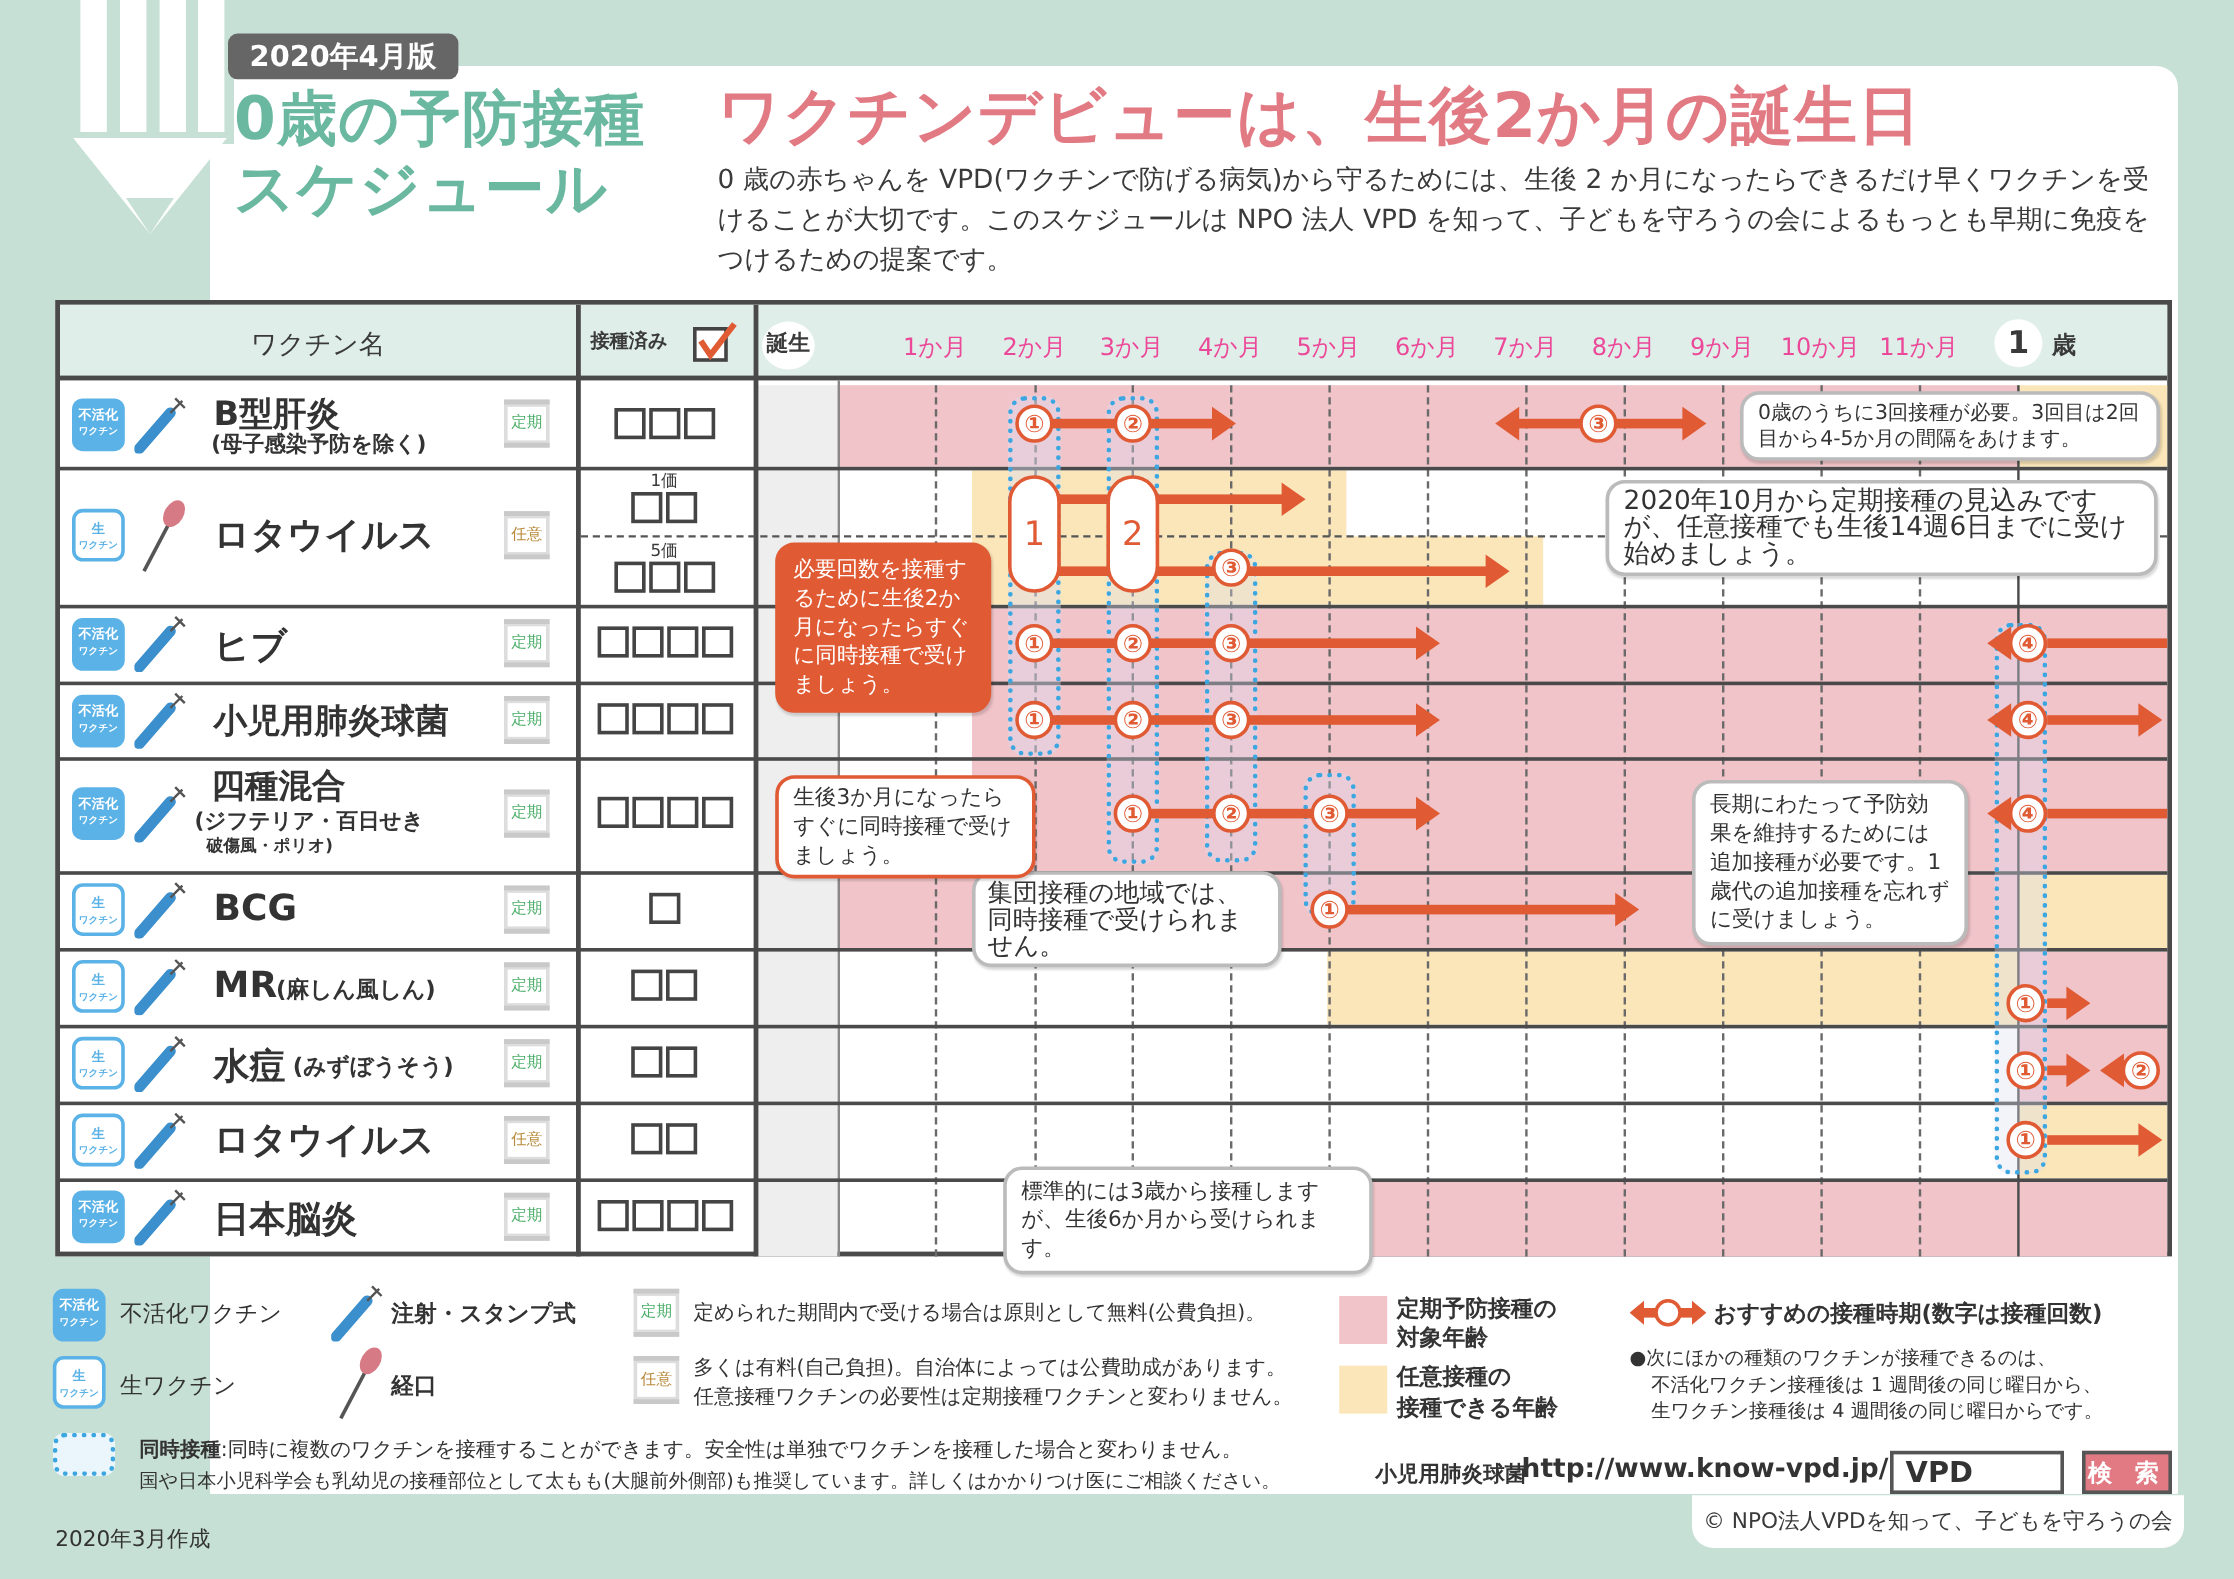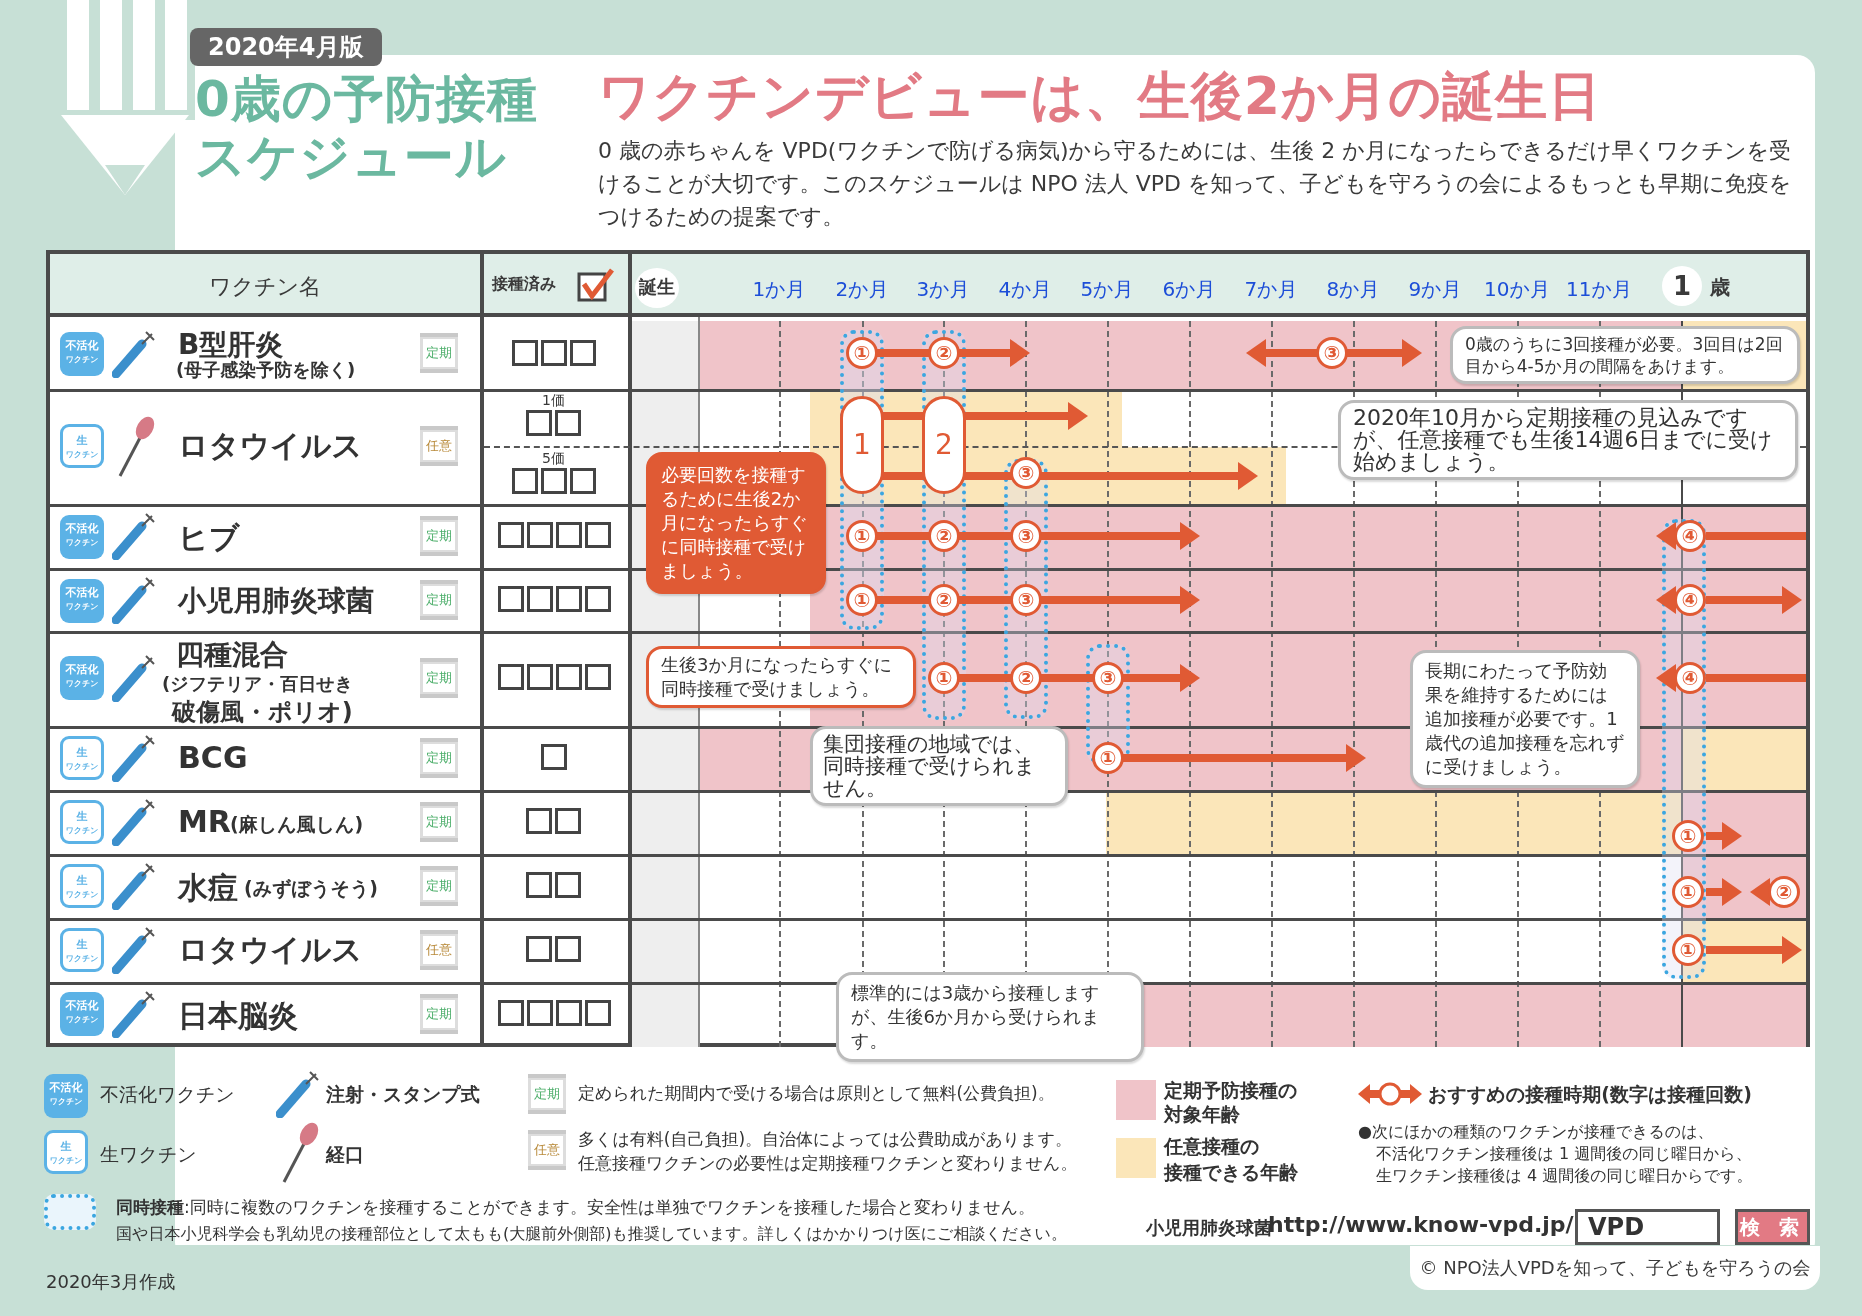--- a/index.html
+++ b/index.html
@@ -10,21 +10,21 @@
 .pencil{position:absolute;left:55px;top:0;width:140px;height:200px}
 .edition{position:absolute;left:190px;top:28px;height:38px;padding:0 18px;background:#666;color:#fff;font-weight:bold;font-size:24px;line-height:38px;border-radius:8px}
 .title{position:absolute;left:195px;top:70px;color:#6bb8a0;font-weight:bold;font-size:50px;line-height:58px;letter-spacing:1px}
 .headline{position:absolute;left:598px;top:62px;color:#e27a84;font-weight:bold;font-size:52px;letter-spacing:1px;white-space:nowrap}
 .intro{position:absolute;left:598px;top:134px;width:1200px;font-size:22px;line-height:33px;color:#3a3a3a}
 .tbl{position:absolute;left:46px;top:250px;width:1764px;height:797px;border:4px solid #4a4a4a;background:#fff}
 .hdr{position:absolute;top:0;height:63px;background:#dfeee8;border-bottom:4px solid #4a4a4a}
 .vline{position:absolute;background:#4a4a4a}
 .hline{position:absolute;height:3px;background:#4a4a4a}
 .mline{position:absolute;width:0;border-left:2px dashed #6a6a6a}
-.month{position:absolute;top:22px;font-size:20px;color:#1d4ed8;transform:translateX(-50%);white-space:nowrap}
+.month{position:absolute;top:22px;font-size:20px;color:#ec4899;transform:translateX(-50%);white-space:nowrap}
 .badge{position:absolute;width:44px;height:44px;border-radius:9px;font-size:11px;font-weight:bold;text-align:center;line-height:13px;padding-top:7px}
 .badge.inact{background:#5bb2e6;color:#fff}
 .badge.live{background:#fff;border:3px solid #5bb2e6;color:#5bb2e6}
 .tag{position:absolute;width:38px;height:40px;background:#ddd;font-size:13px;text-align:center;line-height:40px;border-top:4px solid #c9c9c9;border-bottom:4px solid #c9c9c9}
 .tag .in{background:#fff;display:block;line-height:28px;margin:2px 3px}
 .tag.teiki .in{color:#4cae6a}
 .tag.nini .in{color:#b88a3a}
 .vname{position:absolute;font-weight:bold;color:#333;white-space:nowrap}
 .boxes{position:absolute;display:flex;gap:3px}
 .boxes span{display:inline-block;width:26px;height:26px;border:3px solid #444;background:#fff}
@@ -216,21 +216,21 @@
       <span></span>
     </div>
 
   <div class="badge inact" style="left:10px;top:402px"><span>不活化</span><br><span style="font-size:8px">ワクチン</span></div>
   <svg class="abs" style="left:62px;top:400px" width="44" height="48" viewBox="0 0 44 48">
       <path d="M4 44 L30 14" stroke="#3b8fcc" stroke-width="9" stroke-linecap="round"></path>
       <path d="M30 14 L40 4 M34 2 L42 10" stroke="#555" stroke-width="2"></path>
     </svg>
   <div class="vname" style="left:126px;top:382px;font-size:28px">四種混合</div>
   <div class="vname" style="left:112px;top:418px;font-size:18px">(ジフテリア・百日せき</div>
-  <div class="vname" style="left:122px;top:442px;font-size:24px">破傷風・ポリオ)</div>
+  <div class="vname" style="left:122px;top:442px;font-size:14px">破傷風・ポリオ)</div>
   <div class="tag teiki" style="left:370px;top:404px">
       <span class="in">定期</span>
     </div>
   <div class="boxes" style="left:448px;top:410px">
       <span></span>
       <span></span>
       <span></span>
       <span></span>
     </div>
 
@@ -371,21 +371,21 @@
   <div class="arrowline" style="left:1656px;top:634px;width:20px"></div>
   <div class="arrowhead ah-r" style="left:1672px;top:624px"></div>
   <div class="circ" style="left:1622px;top:622px">①</div>
   <div class="arrowhead ah-l" style="left:1700px;top:624px"></div>
   <div class="circ" style="left:1718px;top:622px">②</div>
   <div class="arrowline" style="left:1656px;top:692px;width:80px"></div>
   <div class="arrowhead ah-r" style="left:1732px;top:682px"></div>
   <div class="circ" style="left:1622px;top:680px">①</div>
 
   <div class="callout red" style="left:596px;top:198px;width:180px;font-size:18px;line-height:24px">必要回数を接種するために生後2か月になったらすぐに同時接種で受けましょう。</div>
-  <div class="callout redline" style="left:596px;top:392px;width:270px;font-size:18px;line-height:24px;padding:4px 12px">生後3か月になったらすぐに同時接種で受けましょう。</div>
+  <div class="callout redline" style="left:596px;top:392px;width:217px;font-size:18px;line-height:24px;padding:4px 12px">生後3か月になったらすぐに同時接種で受けましょう。</div>
   <div class="callout" style="left:1360px;top:396px;width:230px;font-size:18px;line-height:24px;padding:6px 12px">長期にわたって予防効果を維持するためには追加接種が必要です。1歳代の追加接種を忘れずに受けましょう。</div>
   <div class="callout" style="left:786px;top:718px;width:308px;font-size:18px;line-height:24px;padding:6px 12px">標準的には3歳から接種しますが、生後6か月から受けられます。</div>
 </div>
 
 <div class="badge inact" style="left:44px;top:1074px">不活化<br><span style="font-size:8px">ワクチン</span></div>
 <div class="legend-text" style="left:100px;top:1082px">不活化ワクチン</div>
 <div class="badge live" style="left:44px;top:1130px">生<br><span style="font-size:8px">ワクチン</span></div>
 <div class="legend-text" style="left:100px;top:1142px">生ワクチン</div>
 <svg class="abs" style="left:276px;top:1070px" width="44" height="48" viewBox="0 0 44 48">
     <path d="M4 44 L30 14" stroke="#3b8fcc" stroke-width="9" stroke-linecap="round"></path>

